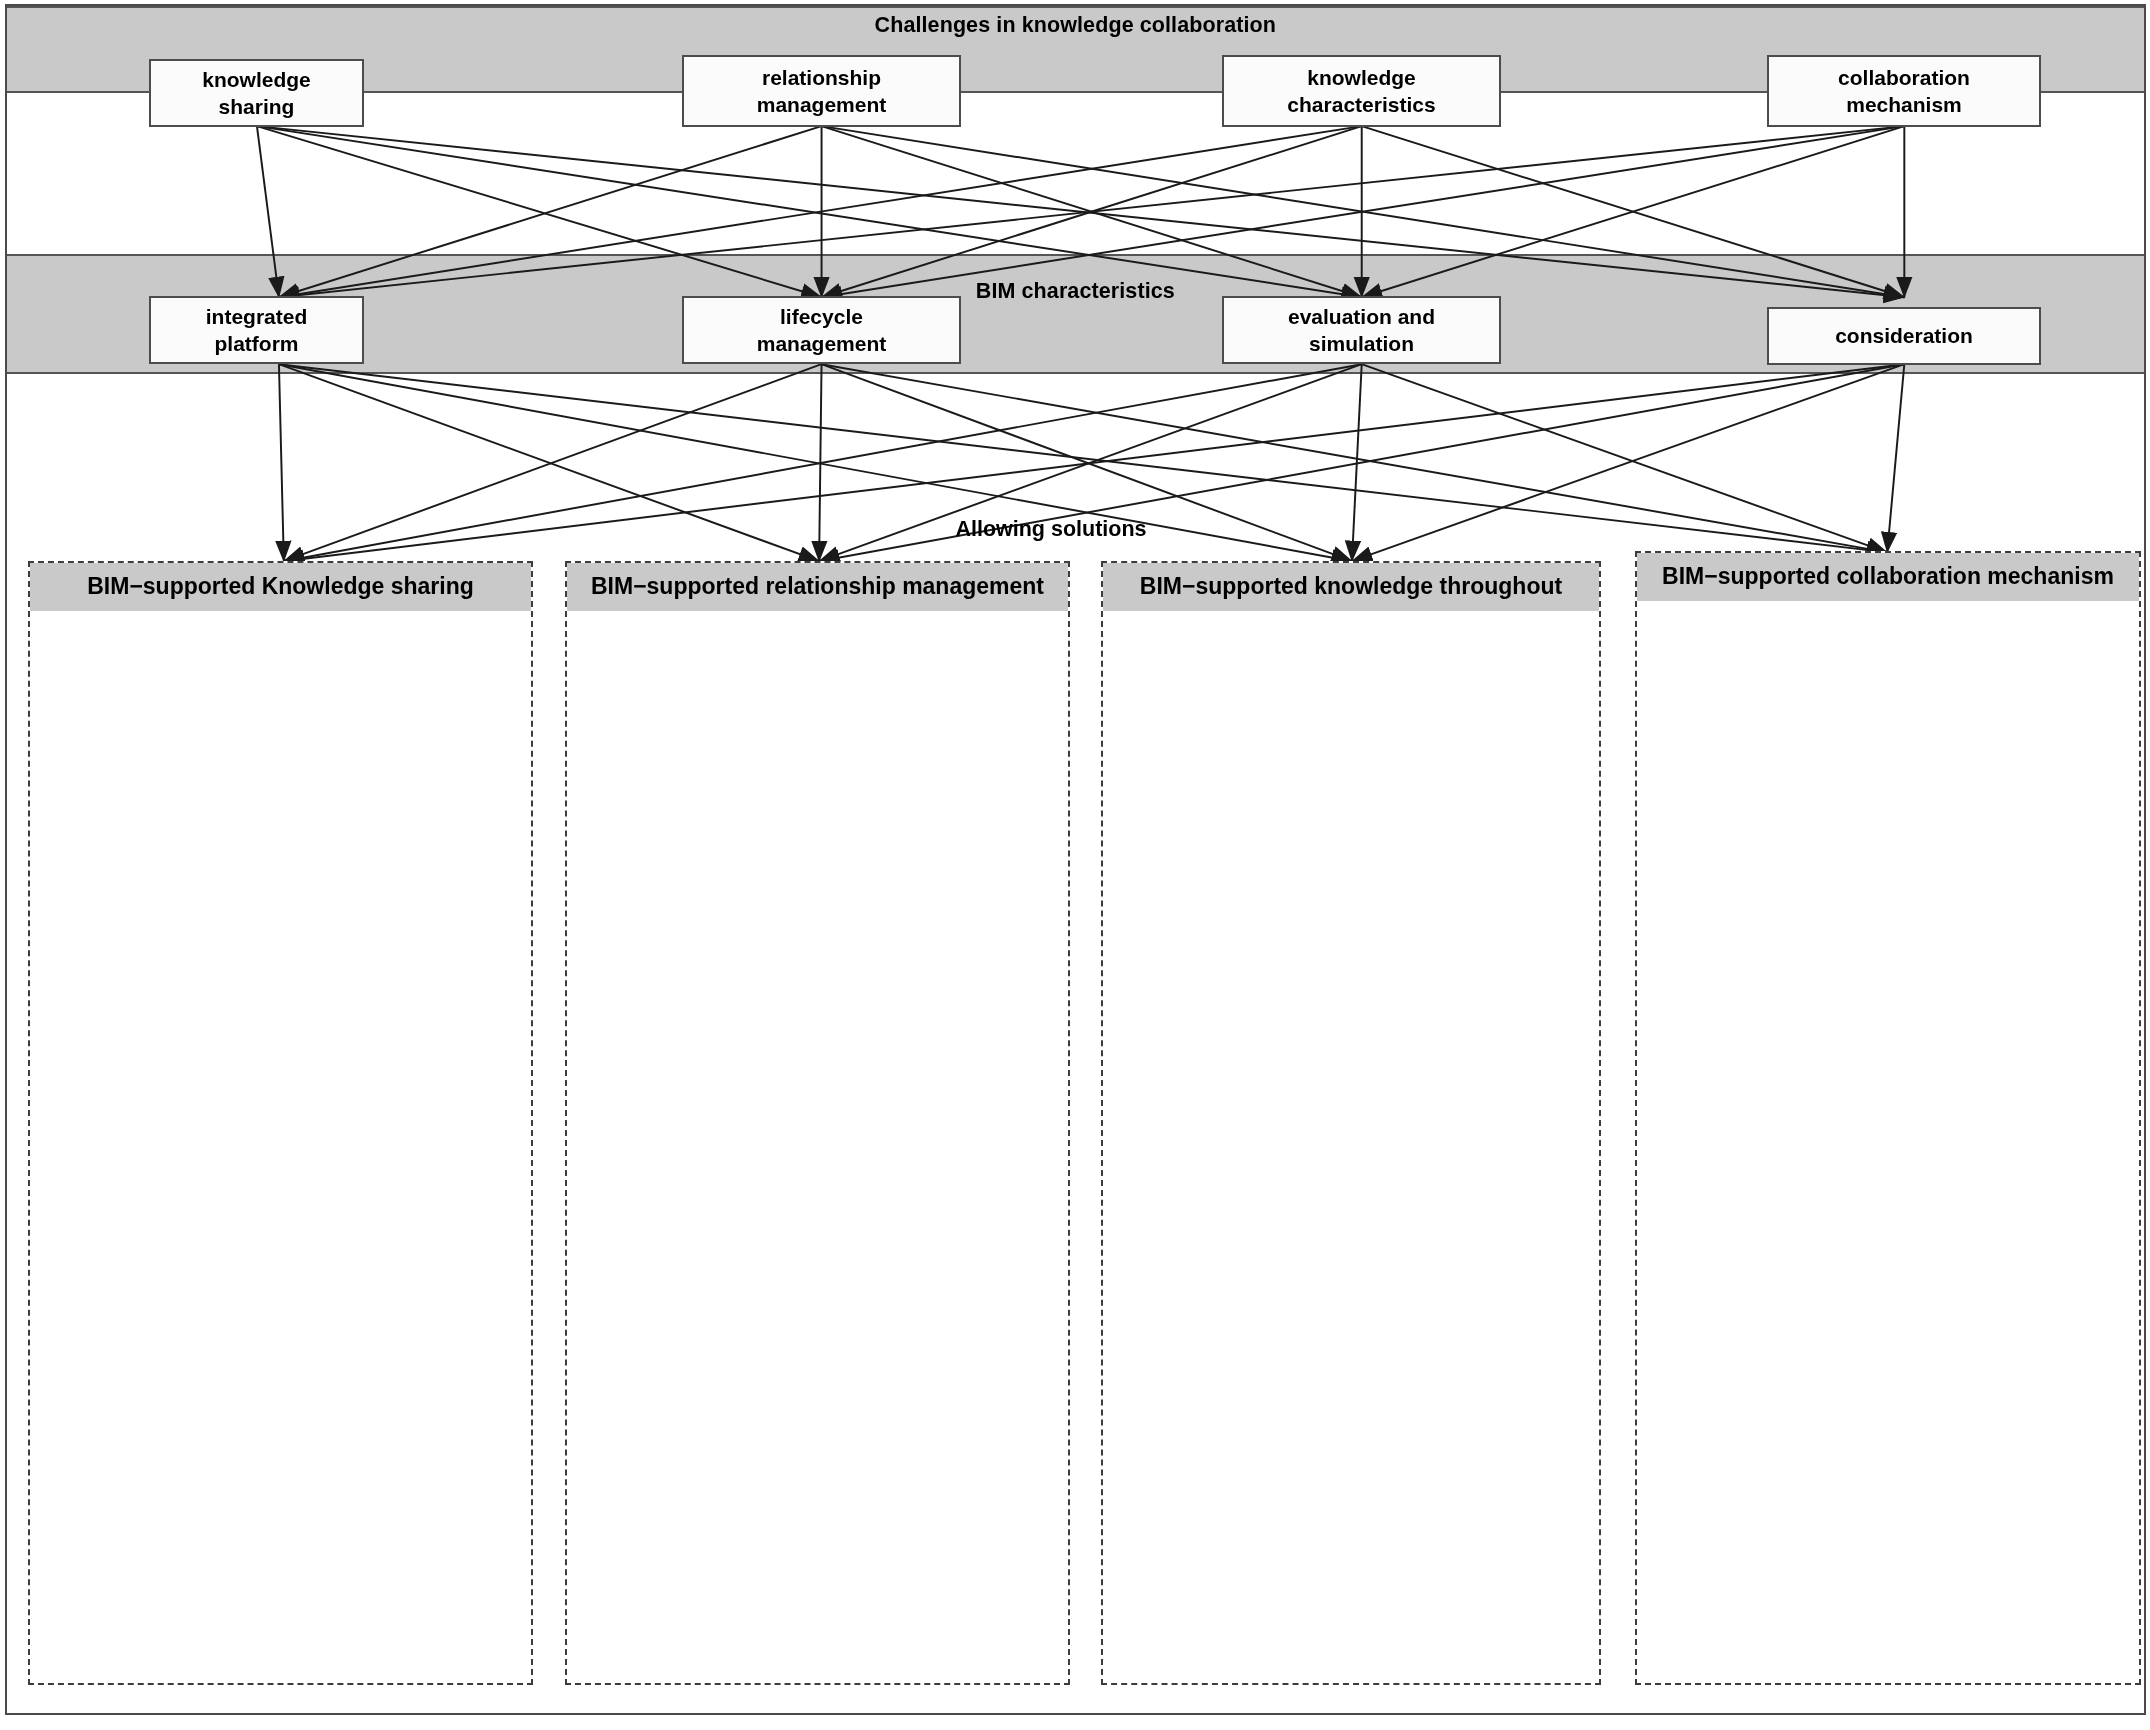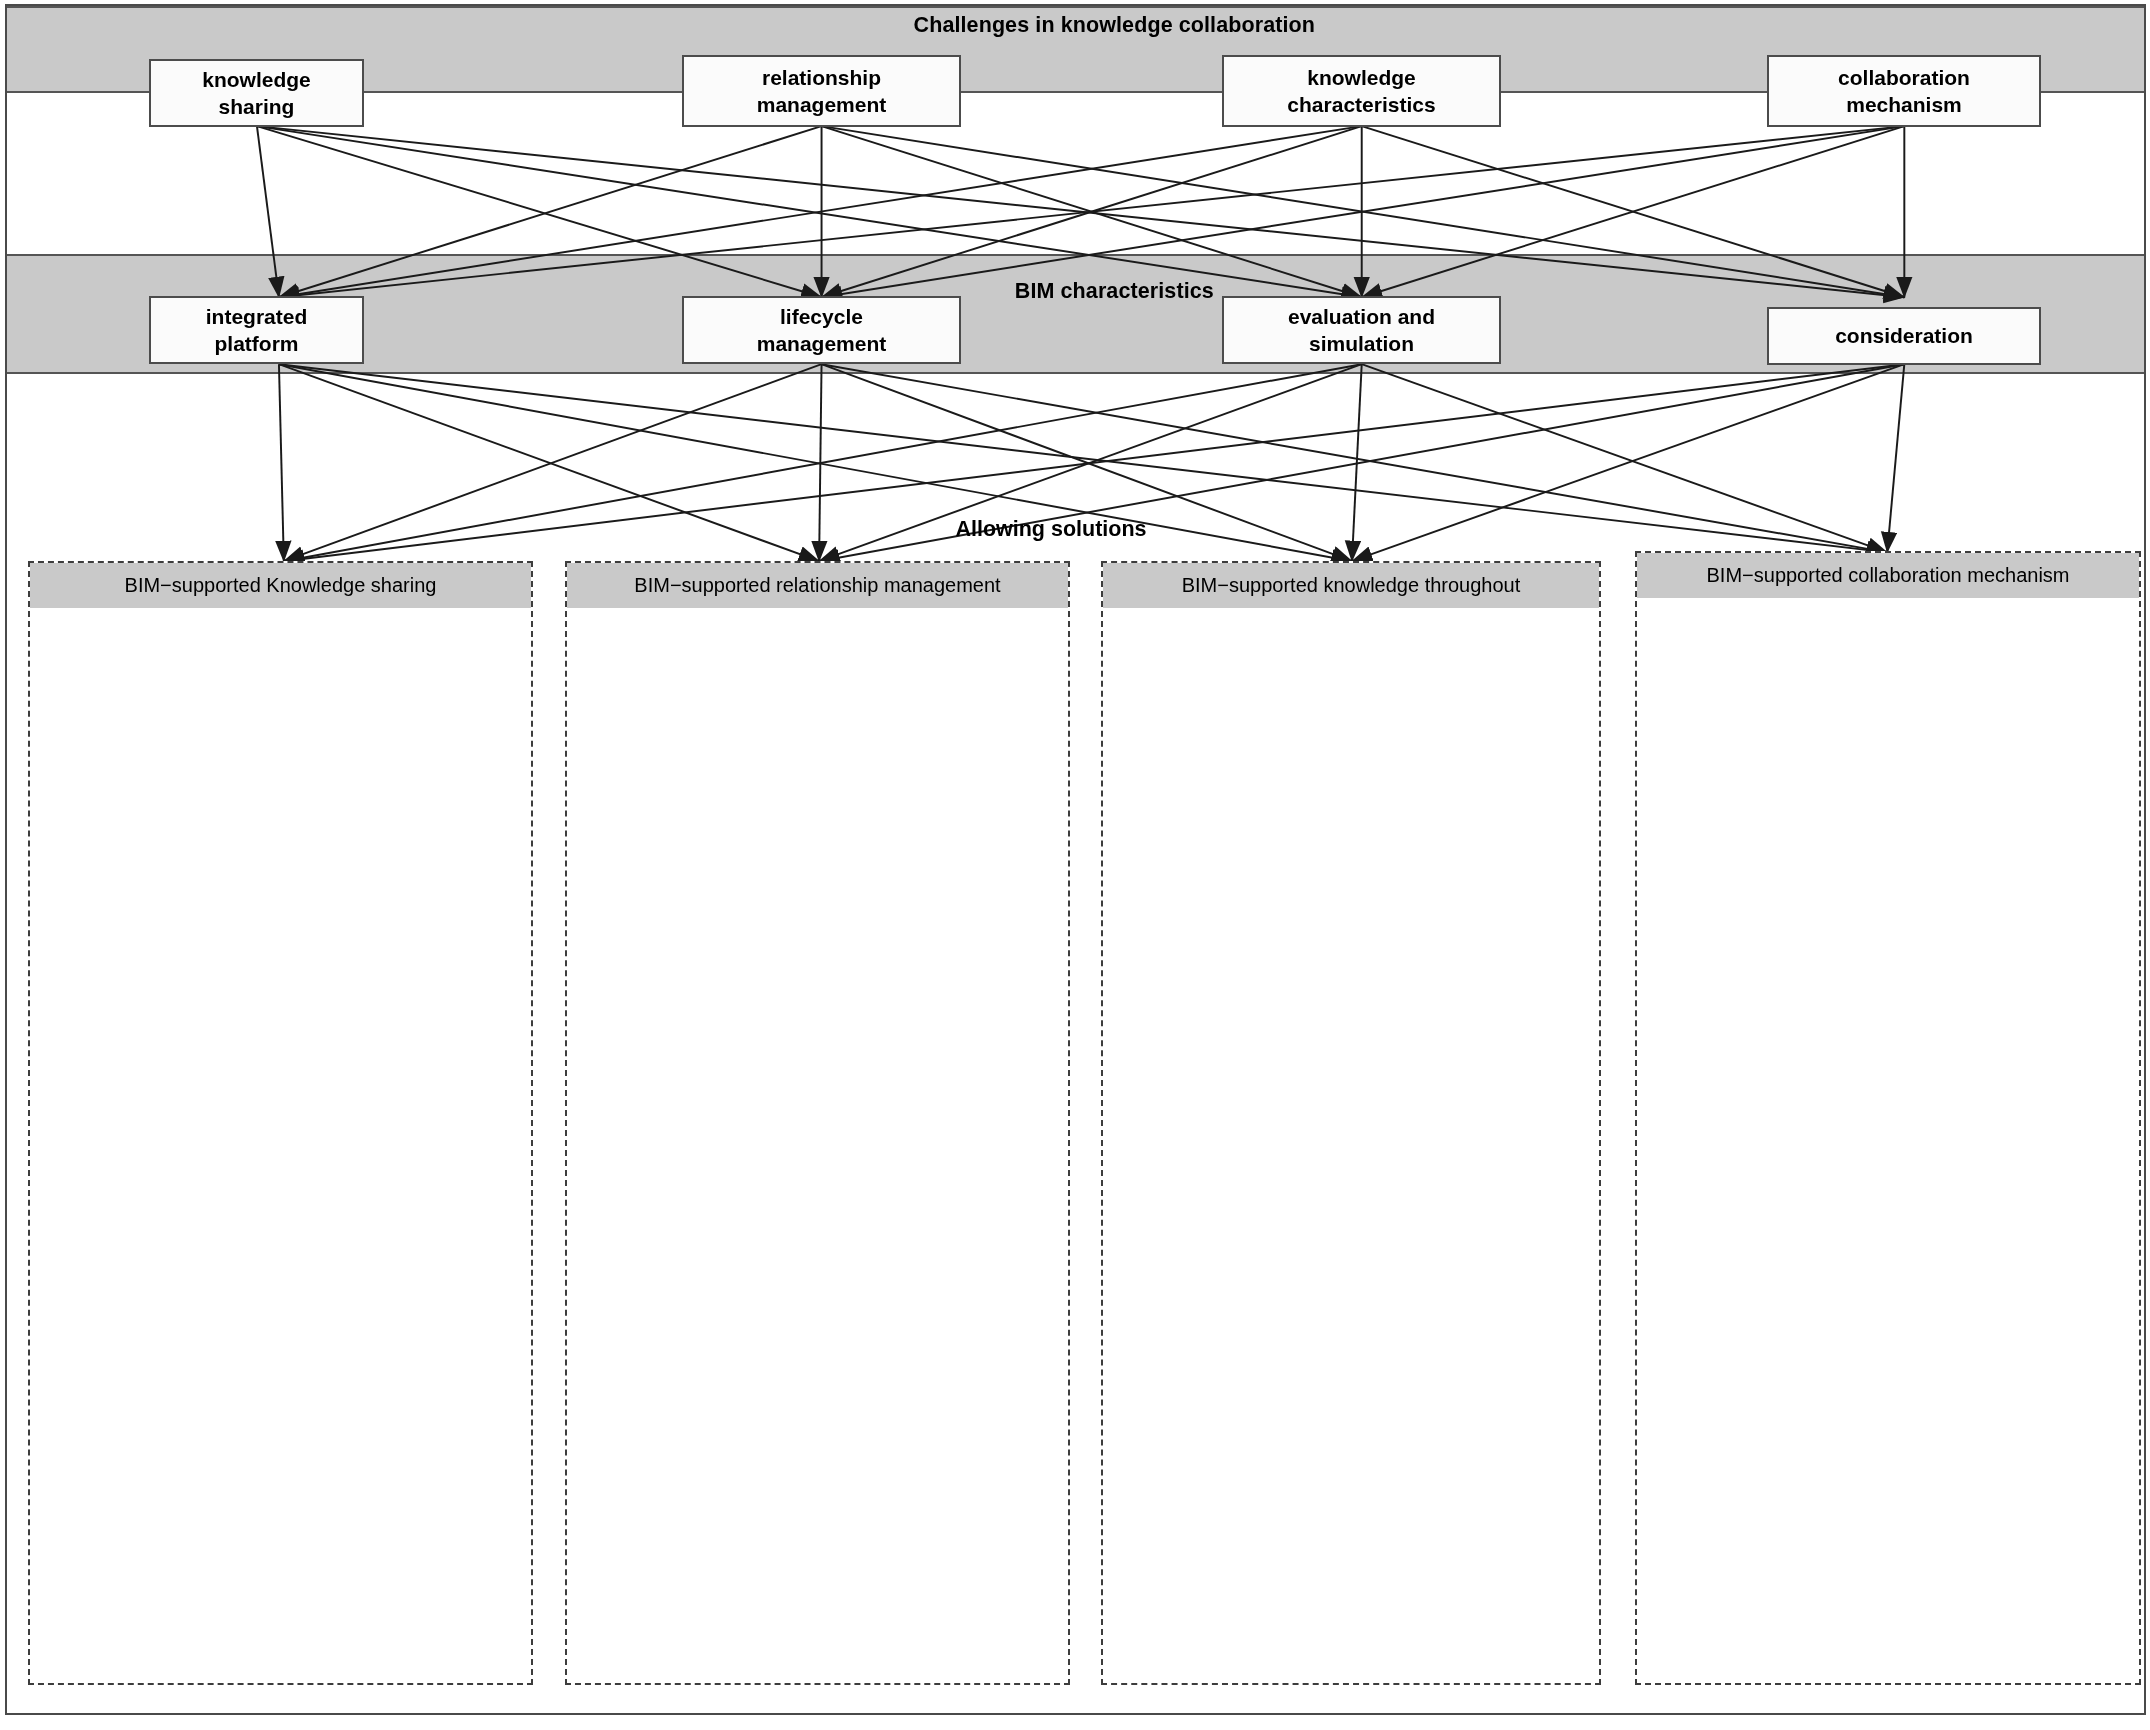--- a/index.html
+++ b/index.html
@@ -3,35 +3,35 @@
 <meta charset="utf-8">
 <style>
   html,body{margin:0;padding:0;background:#fff;}
   body{font-family:"Liberation Sans", sans-serif;}
   #page{position:relative;width:2151px;height:1730px;background:#ffffff;overflow:hidden;}
 
   
   .outer-frame{position:absolute;left:4.9px;top:3.9px;width:2141px;height:1711px;border:2.4px solid #4a4a4a;box-sizing:border-box;}
 
   
-  .band{position:absolute;background:#c9c9c9;border-top:2.9px solid #555;border-bottom:2.9px solid #555;box-sizing:border-box;padding-left:39px;}
+  .band{position:absolute;background:#c9c9c9;border-top:2.9px solid #555;border-bottom:2.9px solid #555;box-sizing:border-box;}
   .band-title{position:absolute;width:100%;text-align:center;font-weight:bold;font-size:21.5px;color:#000;letter-spacing:0.1px;}
 
   
   .node{position:absolute;background:#fbfbfb;border:2px solid #4c4c4c;box-sizing:border-box;
         display:flex;align-items:center;justify-content:center;text-align:center;
         font-weight:bold;font-size:21px;line-height:1.30;color:#000;z-index:6;}
   .node span{display:block;padding:0 4.9px;}
 
   
   #arrows{position:absolute;left:0;top:0;width:2151px;height:1730px;z-index:4;pointer-events:none;}
 
   
   .sol-col{position:absolute;border:2px dashed #3d3d3d;box-sizing:border-box;background:#ffffff;z-index:5;}
-  .sol-head{background:#c9c9c9;padding:8.8px 7.8px 9.8px 7.8px;text-align:center;font-weight:normal;font-size:20px;line-height:1.30;color:#000;}
+  .sol-head{background:#c9c9c9;padding:8.8px 7.8px 9.8px 7.8px;text-align:center;font-weight:bold;font-size:23px;line-height:1.30;color:#000;}
   .sol-body{position:absolute;left:10.8px;right:10.8px;background:#ffffff;border:2px solid #6d6d6d;box-sizing:border-box;padding:6.8px 2.9px 9.8px 2.9px;overflow:hidden;}
   .sol-body ul{margin:0;padding:0 6.8px 0 26.4px;list-style:none;}
   .sol-body li{position:relative;font-family:"Liberation Serif", serif;font-size:19.6px;line-height:1.27;color:#111;margin:0 0 2px 0;text-align:left;}
   .sol-body li:before{content:"\2022";position:absolute;left:-18.6px;top:-1px;font-size:16.6px;line-height:1.45;color:#111;}
   .posible-label{position:absolute;text-align:center;font-weight:bold;font-size:21.5px;color:#000;z-index:7;}
 </style>
 </head>
 <body>
 
 <div id="page">

